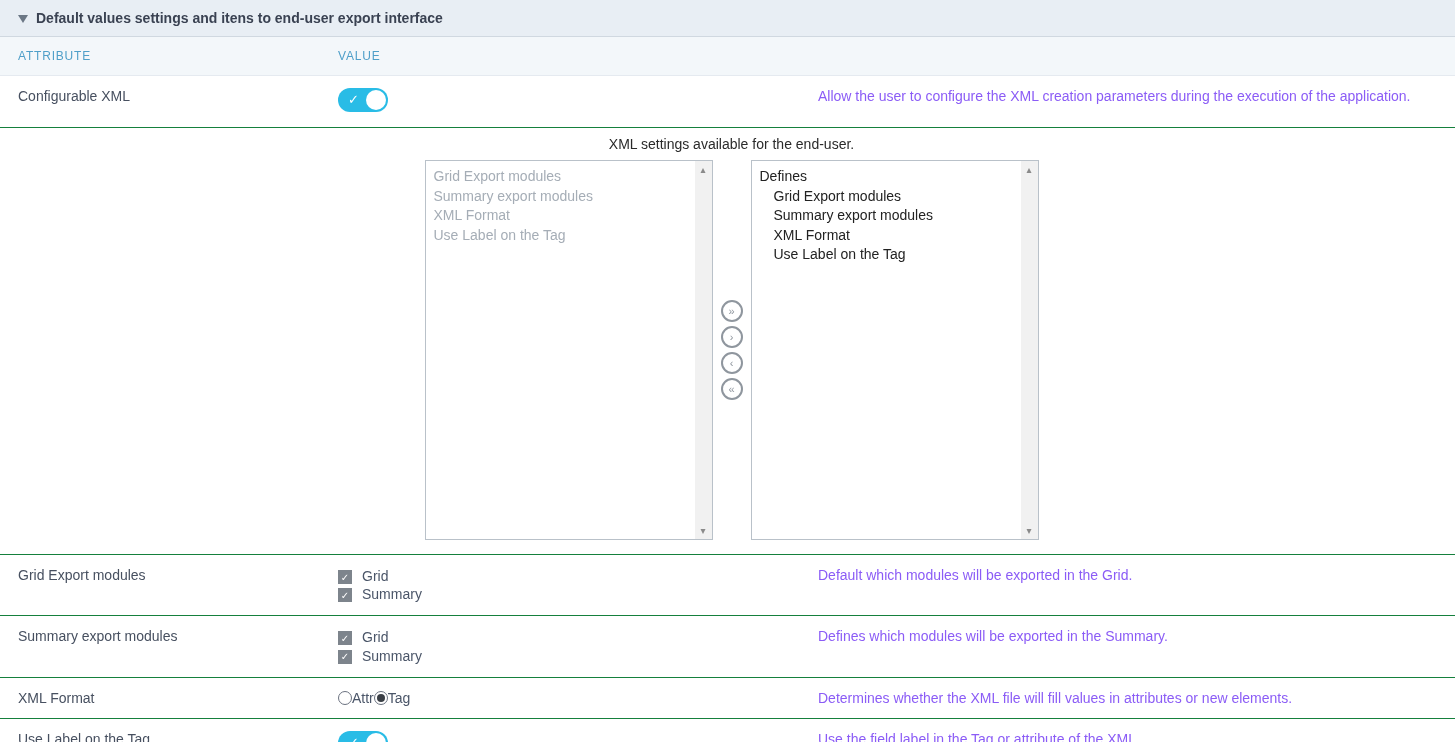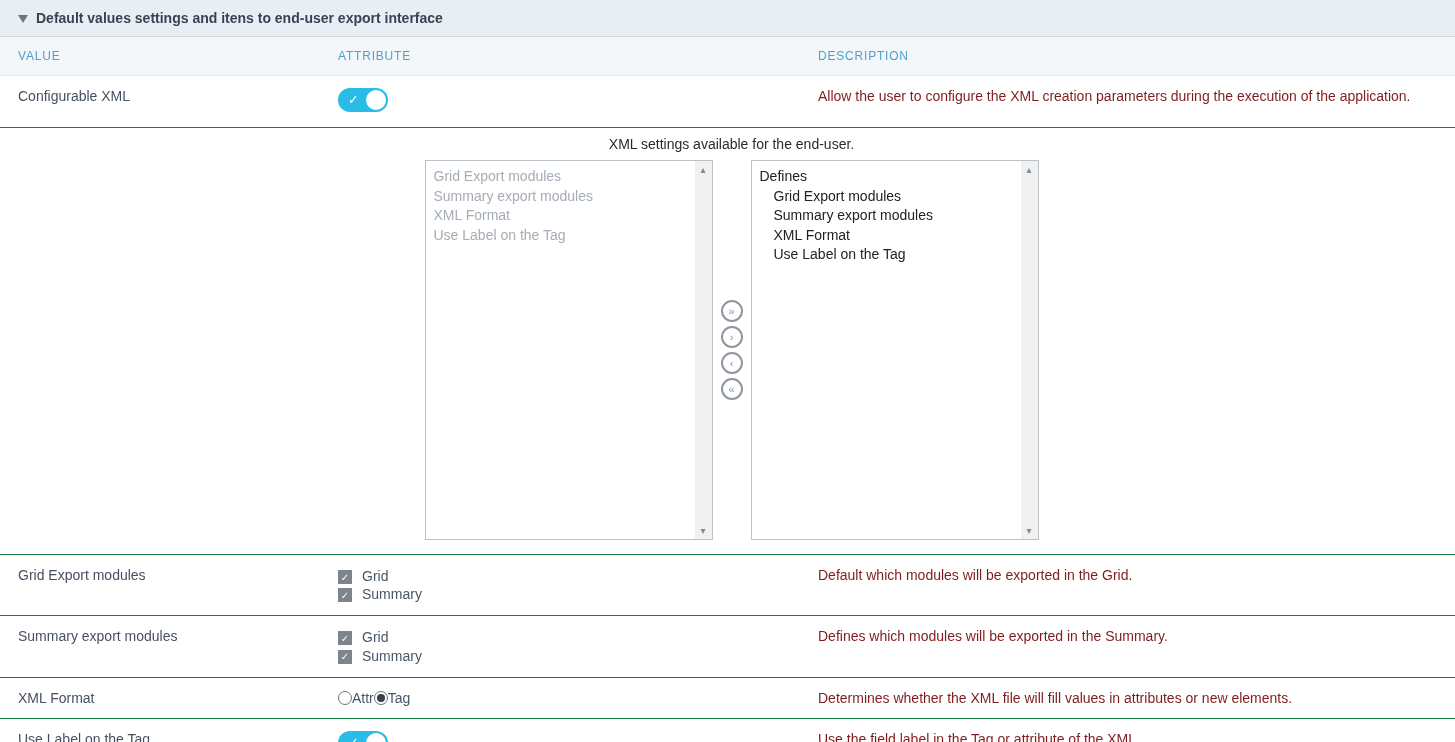--- a/index.html
+++ b/index.html
@@ -49,21 +49,21 @@
       padding: 12px 18px;
       border-bottom: 1px solid #15803d;
       color: #4a5568;
     }
     .row.xml-settings-row {
       padding-top: 8px;
       padding-bottom: 14px;
       padding-left: 26px;
     }
     .attr-label { color: #475060; }
-    .desc { color: #7f1d1d; }
+    .desc { color: #8b5cf6; }
 
     
     .toggle {
       width: 50px; height: 24px;
       background: #29bce6;
       border-radius: 12px;
       position: relative;
       display: inline-block;
       cursor: pointer;
     }
@@ -169,23 +169,22 @@
   </style>
 </head>
 <body>
 
 <div class="panel-header">
   <span class="caret-icon"></span>
   <span class="panel-title">Default values settings and itens to end-user export interface</span>
 </div>
 
 <div class="col-headers">
+  <div class="col-header">ATTRIBUTE</div>
   <div class="col-header">VALUE</div>
-  <div class="col-header">ATTRIBUTE</div>
-  <div class="col-header">DESCRIPTION</div>
 </div>
 
 <div class="row">
   <div class="attr-label">Configurable XML</div>
   <div>
     <span class="toggle">
       <span class="toggle-check">✓</span>
       <span class="toggle-knob"></span>
     </span>
   </div>

